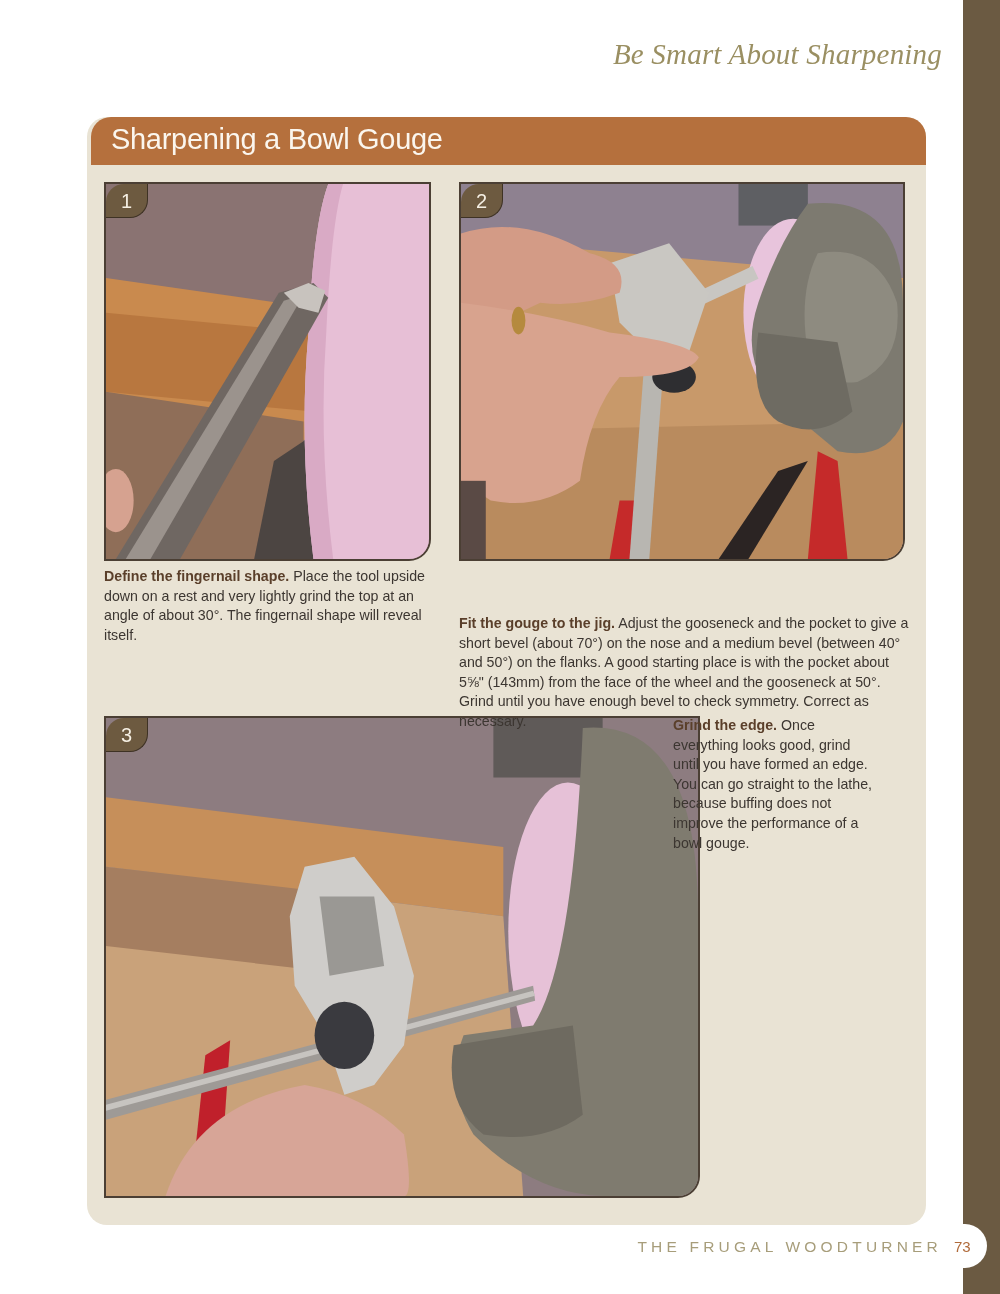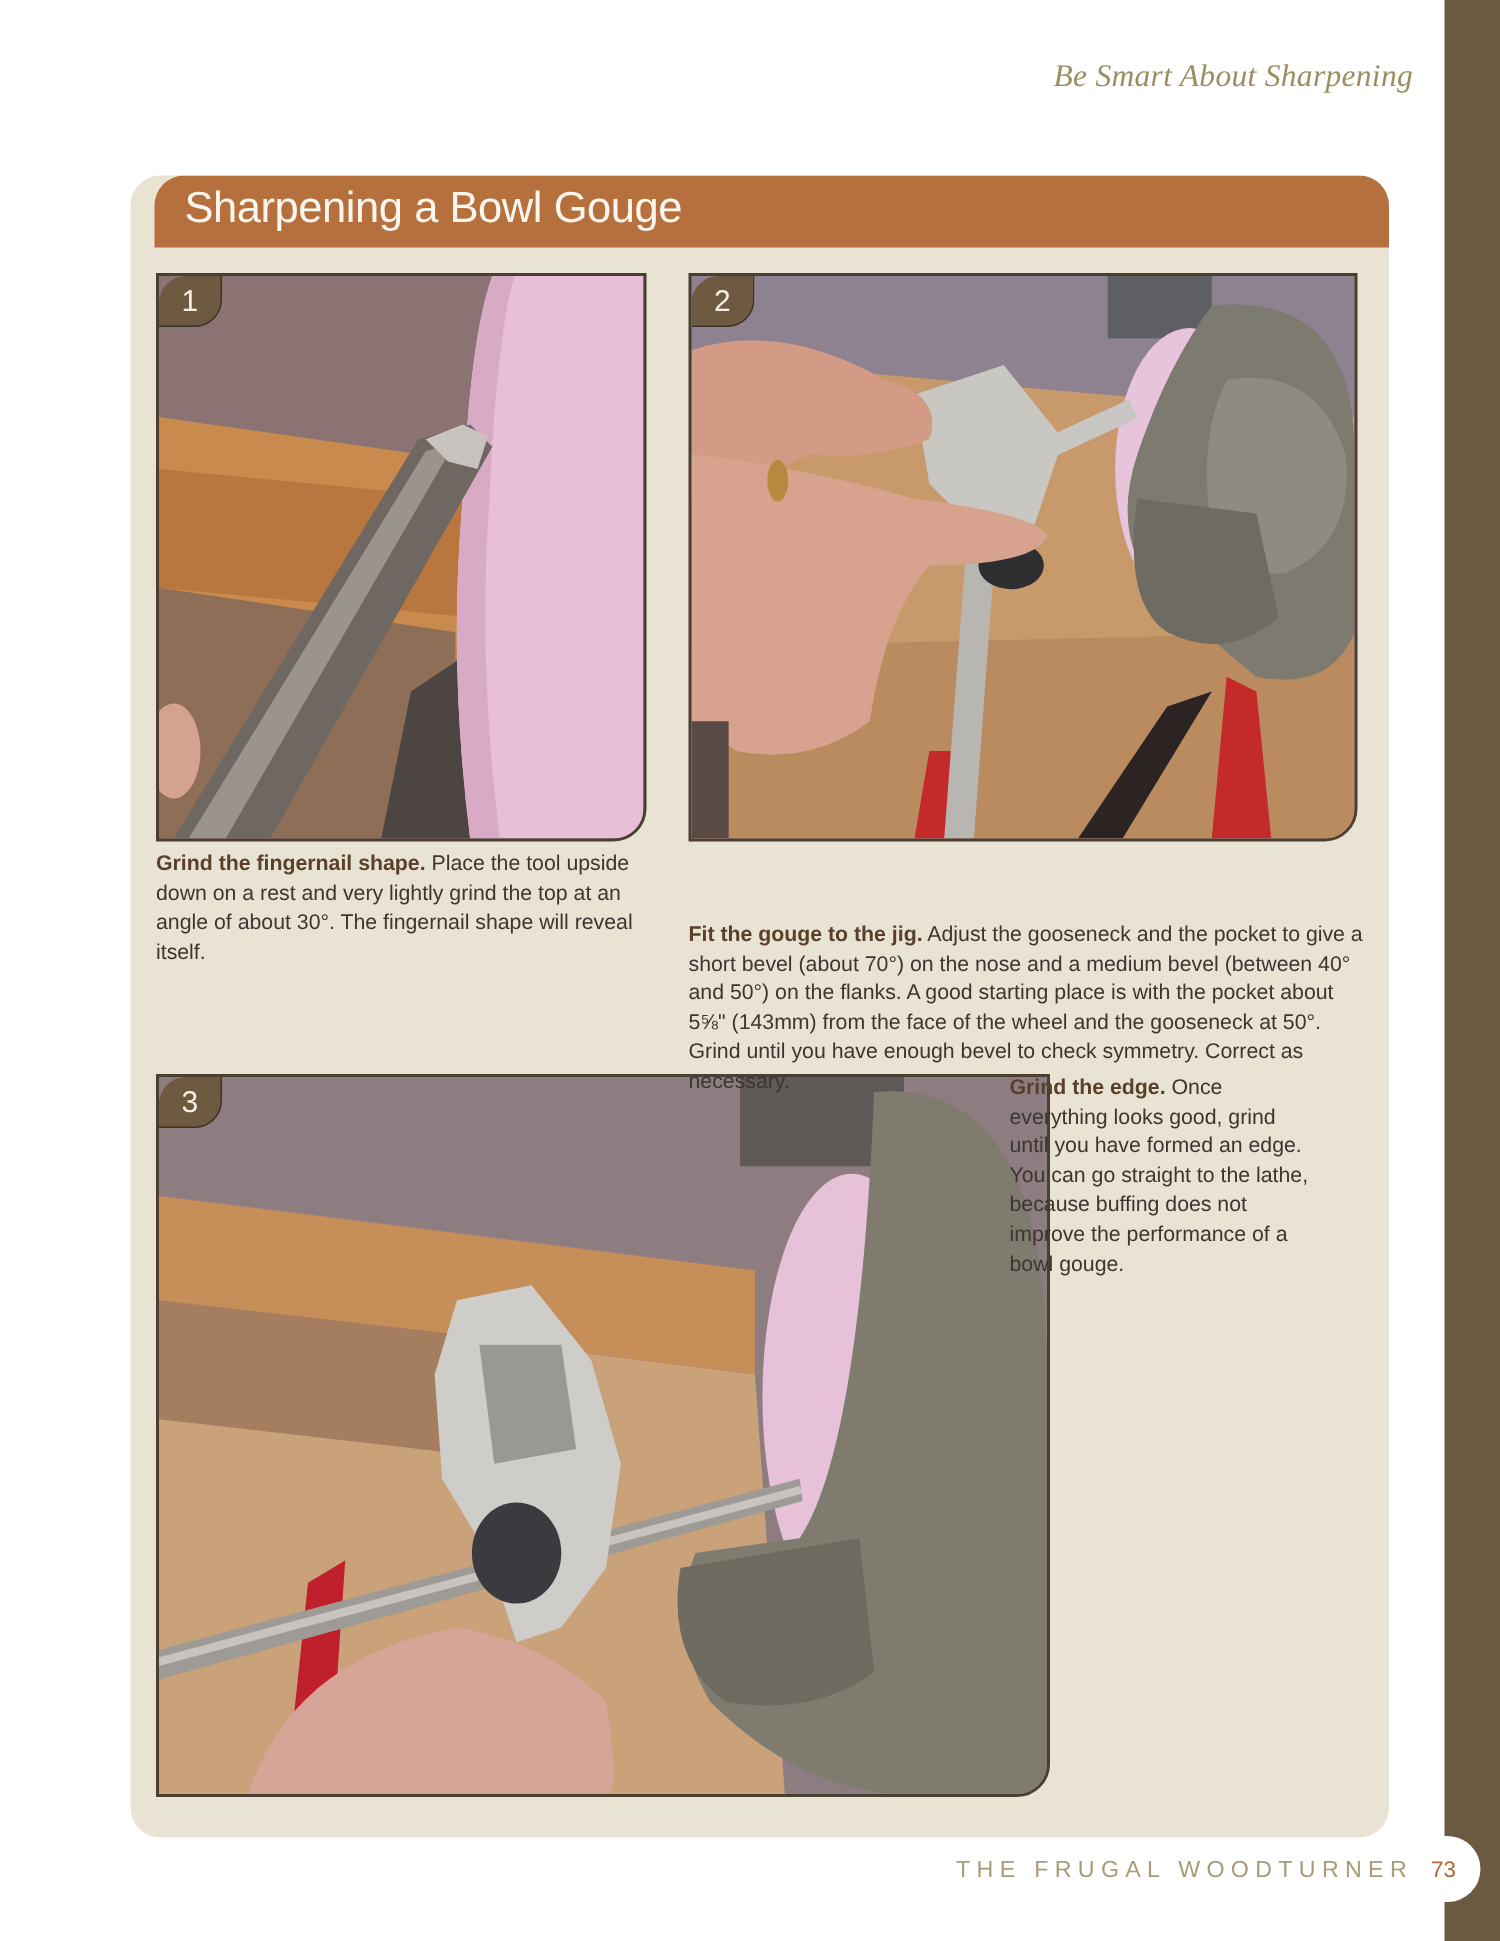--- a/index.html
+++ b/index.html
@@ -1,24 +1,24 @@
 <!DOCTYPE html>
 <html><head>
 <meta charset="utf-8">
 <style>
   * { box-sizing: border-box; margin: 0; padding: 0; }
   html, body { width: 1000px; height: 1294px; background: #ffffff; overflow: hidden; }
   body { position: relative; font-family: "Liberation Sans", sans-serif; }
 
   .side-band { position: absolute; left: 963px; top: 0; width: 37px; height: 1294px; background: #6b5a42; }
 
-  .running-head { position: absolute; right: 58px; top: 38px; font-family: "Liberation Serif", serif; font-style: italic; font-size: 21px; color: #9a8f62; letter-spacing: 0.2px; }
+  .running-head { position: absolute; right: 58px; top: 38px; font-family: "Liberation Serif", serif; font-style: italic; font-size: 29px; color: #9a8f62; letter-spacing: 0.2px; }
 
   .panel { position: absolute; left: 87px; top: 117px; width: 839px; height: 1108px; background: #e9e3d4; border-radius: 20px; overflow: hidden; }
-  .panel-header { position: absolute; left: 16px; top: 0; width: 839px; height: 48px; background: #b5703d; border-radius: 20px 20px 0 0; }
+  .panel-header { position: absolute; left: 4px; top: 0; width: 839px; height: 48px; background: #b5703d; border-radius: 20px 20px 0 0; }
   .panel-title { position: absolute; left: 20px; top: 6px; font-size: 29px; color: #fbf6ee; letter-spacing: -0.3px; }
 
   .photo { position: absolute; overflow: hidden; border-radius: 0 0 22px 0; border: 2px solid #4b3f34; background: #8e7676; }
   .photo-1 { left: 104px; top: 182px; width: 327px; height: 379px; }
   .photo-2 { left: 459px; top: 182px; width: 446px; height: 379px; }
   .photo-3 { left: 104px; top: 716px; width: 596px; height: 482px; }
   .photo svg { display: block; width: 100%; height: 100%; }
 
   .badge { position: absolute; left: 0; top: 0; width: 42px; height: 34px; background: #6d5a40; border-radius: 18px 0 18px 0; color: #f5efe3; font-size: 20px; text-align: center; line-height: 34px; border-right: 1px solid #3e3224; border-bottom: 1px solid #3e3224; }
 
@@ -101,21 +101,21 @@
     <polygon points="0,385 430,270 432,285 0,405" fill="#9e9a96"></polygon>
     <polygon points="0,390 430,275 432,280 0,396" fill="#c7c4c0"></polygon>
     <path d="M200,150 L250,140 L290,190 L310,260 L300,330 L270,370 L240,380 L220,320 L190,270 L185,200 Z" fill="#cfcdca"></path>
     <path d="M215,180 L270,180 L280,250 L225,260 Z" fill="#9a9894"></path>
     <ellipse cx="240" cy="320" rx="30" ry="34" fill="#3a3a3f"></ellipse>
     <path d="M60,482 Q90,390 200,370 Q260,380 300,420 Q310,482 300,482 Z" fill="#d7a597"></path>
   </svg>
   <div class="badge">3</div>
 </div>
 
-<p class="caption caption-1"><b>Grind the fingernail shape.</b><span> Place the tool upside down on a rest and very lightly grind the top at an angle of about 30°. The fingernail shape will reveal itself.</span></p>
+<p class="caption caption-1"><b>Define the fingernail shape.</b><span> Place the tool upside down on a rest and very lightly grind the top at an angle of about 30°. The fingernail shape will reveal itself.</span></p>
 
 <p class="caption caption-2"><b>Fit the gouge to the jig.</b><span> Adjust the gooseneck and the pocket to give a short bevel (about 70°) on the nose and a medium bevel (between 40° and 50°) on the flanks. A good starting place is with the pocket about 5⅝" (143mm) from the face of the wheel and the gooseneck at 50°. Grind until you have enough bevel to check symmetry. Correct as necessary.</span></p>
 
 <p class="caption caption-3"><b>Grind the edge.</b><span> Once everything looks good, grind until you have formed an edge. You can go straight to the lathe, because buffing does not improve the performance of a bowl gouge.</span></p>
 
 <div class="footer">THE FRUGAL WOODTURNER</div>
 <div class="page-tab"></div>
 <div class="page-num">73</div>
 
 </body></html>

